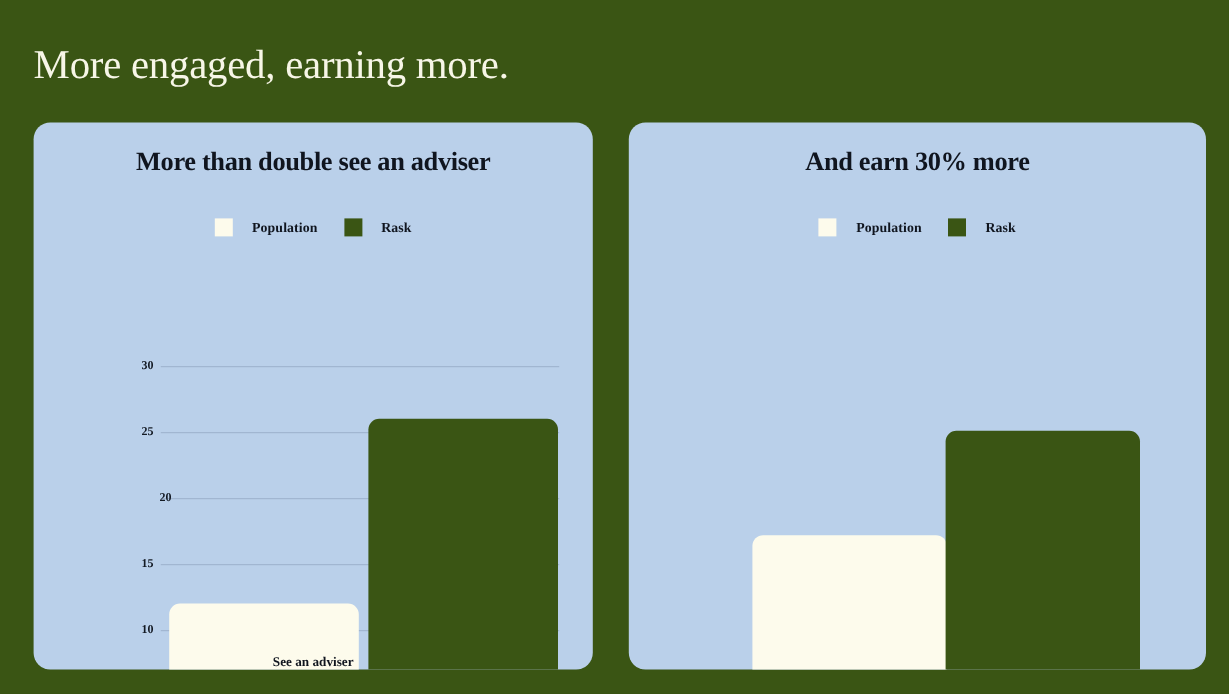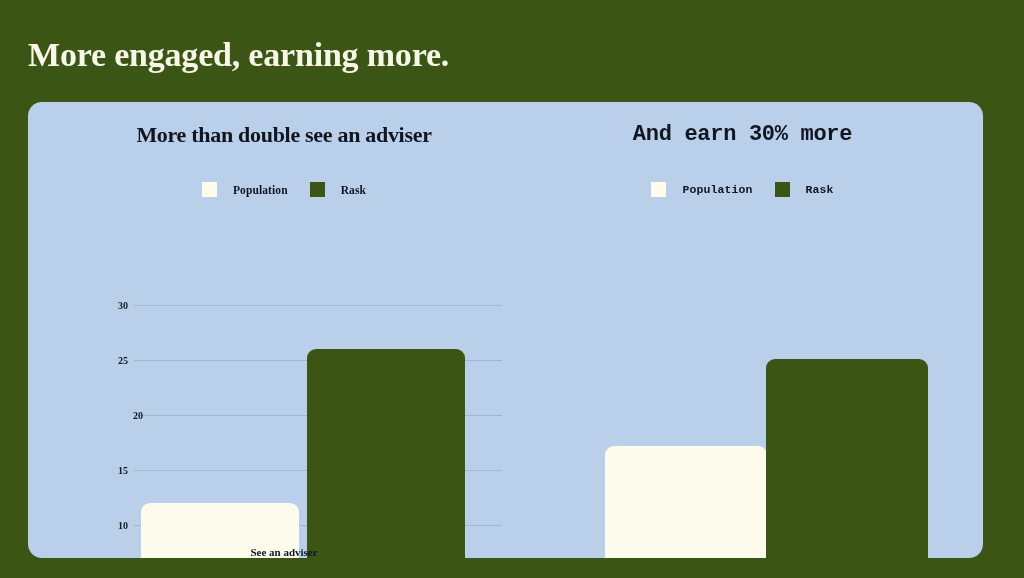--- a/index.html
+++ b/index.html
@@ -17,43 +17,41 @@
   .slide {
     position: absolute;
     inset: 0;
     background: #3a5514;
   }
   .slide-title {
     position: absolute;
     left: 28px;
     top: 36px;
     font-size: 34px;
-    font-weight: bold;
+    font-weight: normal;
     color: #f7f6e7;
     letter-spacing: -0.2px;
     line-height: 1.1;
     white-space: nowrap;
   }
   .panel {
     position: absolute;
     top: 102px;
     height: 456px;
     background: #bad0ea;
     border-radius: 14px;
     overflow: hidden;
   }
   .panel-left {
     left: 28px;
     width: 466px;
-    padding-left: 46px;
   }
   .panel-right {
-    left: 502px;
+    left: 524px;
     width: 481px;
-    font-family: Liberation Mono, monospace;
   }
   .chart-title {
     position: absolute;
     top: 20px;
     left: 0;
     width: 100%;
     text-align: center;
     font-size: 22px;
     font-weight: bold;
     color: #10151f;

